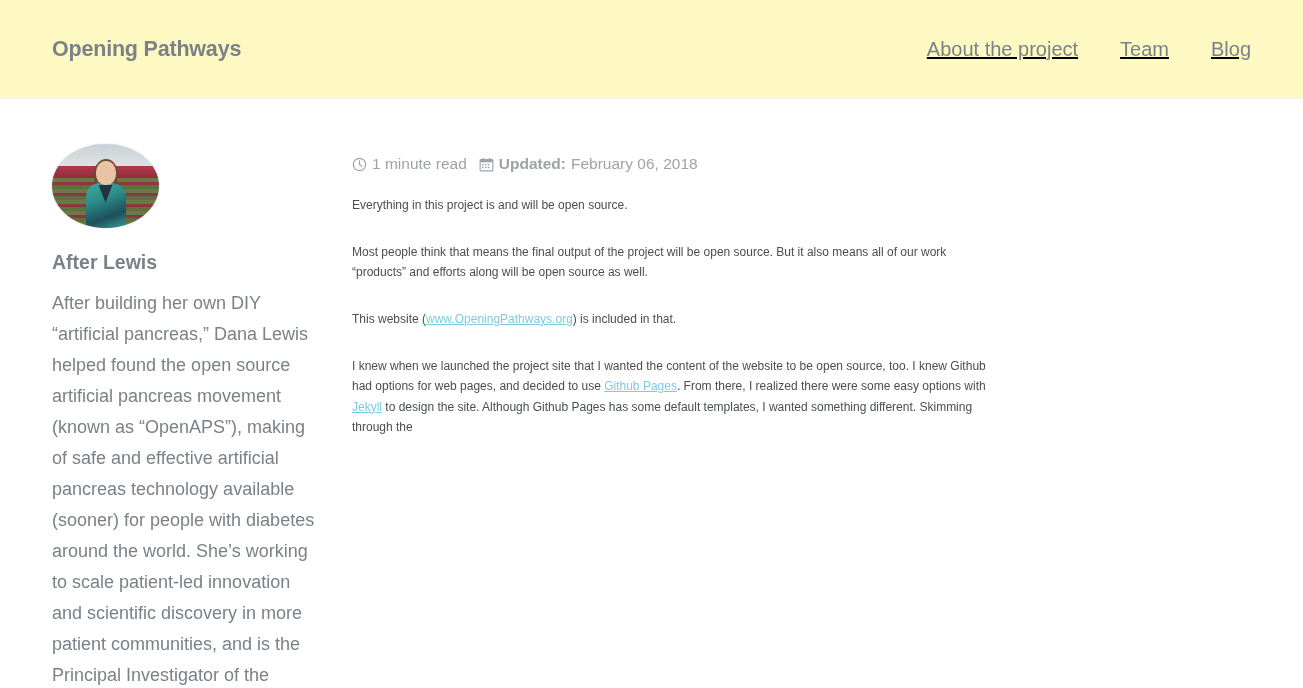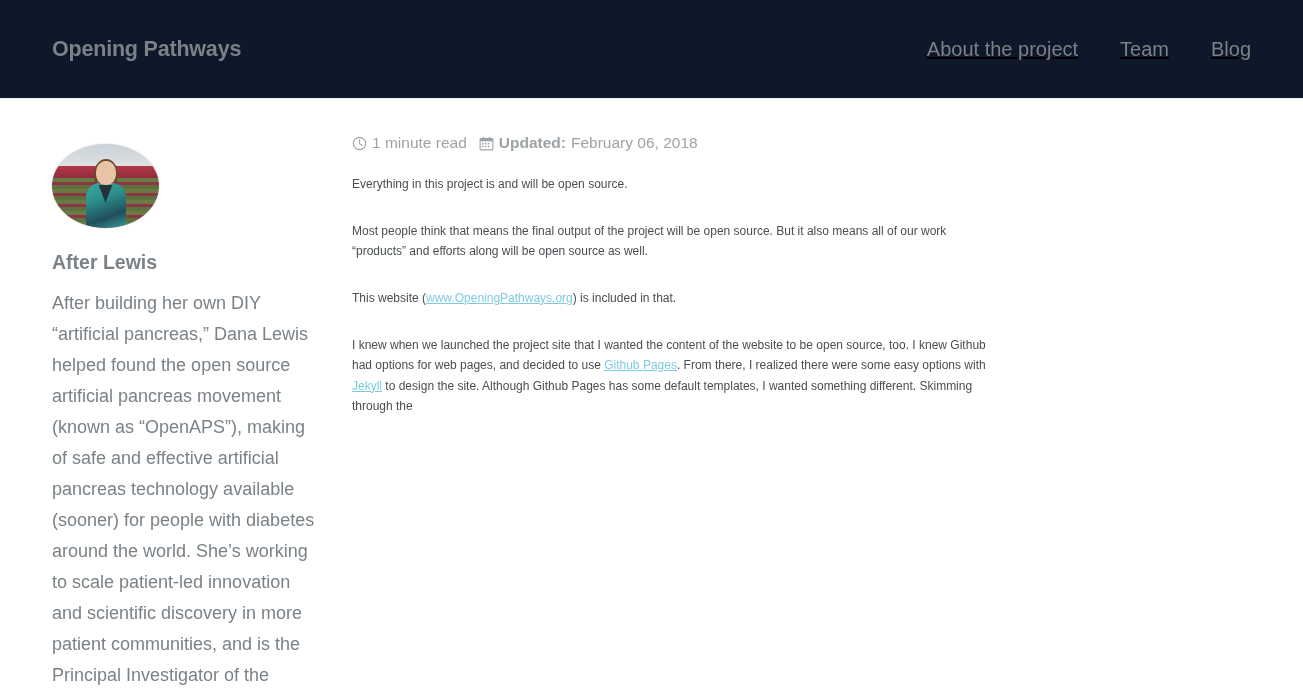--- a/index.html
+++ b/index.html
@@ -9,21 +9,21 @@
     background: #ffffff;
     font-family: "Liberation Sans", sans-serif;
     overflow: hidden;
   }
 
   
   .masthead {
     position: relative;
     height: 99px;
     border-bottom: 1px solid #f2f3f3;
-    background: #0f172a;
+    background: #fef9c3;
   }
   .masthead-inner {
     height: 98px;
     display: flex;
     align-items: center;
     justify-content: space-between;
     padding: 0 52px 0 52px;
   }
   .site-title {
     font-size: 21.5px;
@@ -159,21 +159,21 @@
   }
   .article-title {
     margin: 0;
     font-size: 32px;
     font-weight: bold;
     color: #494e52;
     letter-spacing: -0.35px;
     line-height: 1.25;
   }
   .article-meta {
-    margin-top: 2px;
+    margin-top: 23px;
     display: flex;
     align-items: center;
     font-size: 15.5px;
     color: #9da3a6;
     white-space: nowrap;
   }
   .meta-icon { margin-right: 5px; display: inline-flex; align-items: center; }
   .meta-sep { display: inline-block; width: 12px; }
   .meta-strong { font-weight: bold; color: #9da3a6; margin-right: 5px; }
 

